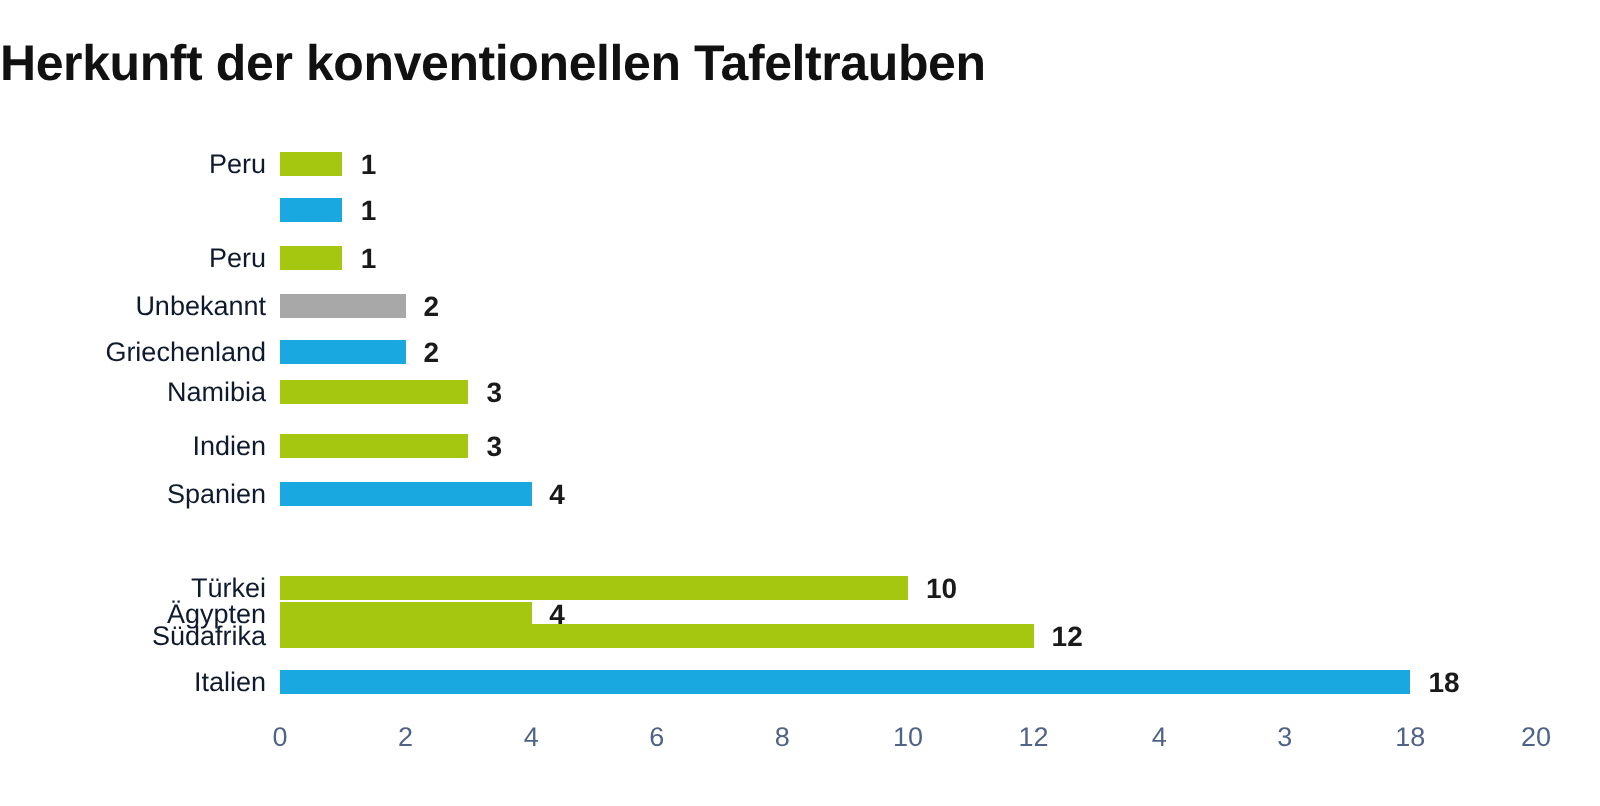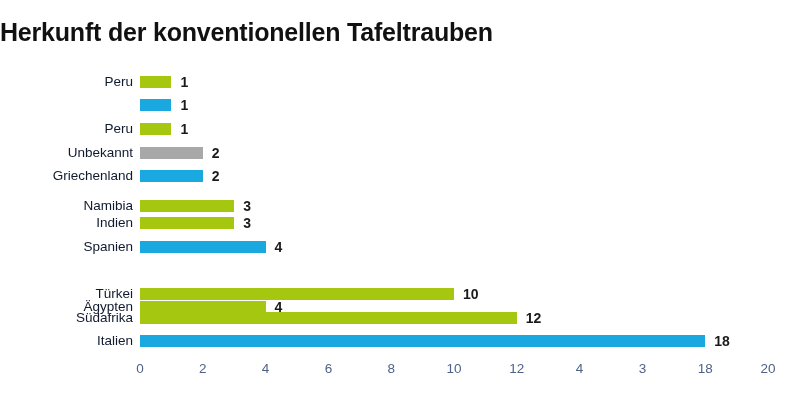--- a/index.html
+++ b/index.html
@@ -131,21 +131,21 @@
         </div>
         <div class="val-label" style="left: 211.8px;">2</div>
       </div>
       <div class="row" style="top: 94.4px;">
         <div class="cat-label">Griechenland</div>
         <div class="bar-wrap" style="width: 62.8px;">
           <div class="bar" style="width: 62.8px; background: rgb(25, 168, 224);"></div>
         </div>
         <div class="val-label" style="left: 211.8px;">2</div>
       </div>
-      <div class="row" style="top: 124px;">
+      <div class="row" style="top: 114px;">
         <div class="cat-label">Namibia</div>
         <div class="bar-wrap" style="width: 94.2px;">
           <div class="bar" style="width: 94.2px; background: rgb(165, 199, 15);"></div>
         </div>
         <div class="val-label" style="left: 243.2px;">3</div>
       </div>
       <div class="row" style="top: 141.6px;">
         <div class="cat-label">Indien</div>
         <div class="bar-wrap" style="width: 94.2px;">
           <div class="bar" style="width: 94.2px; background: rgb(165, 199, 15);"></div>

